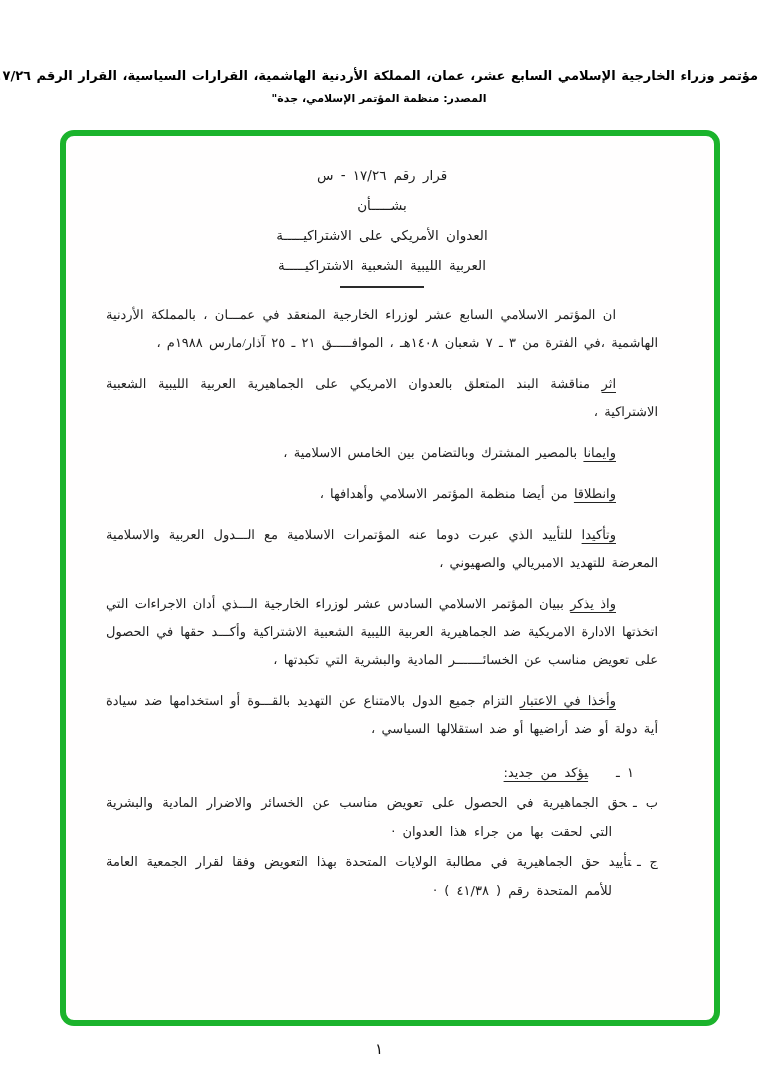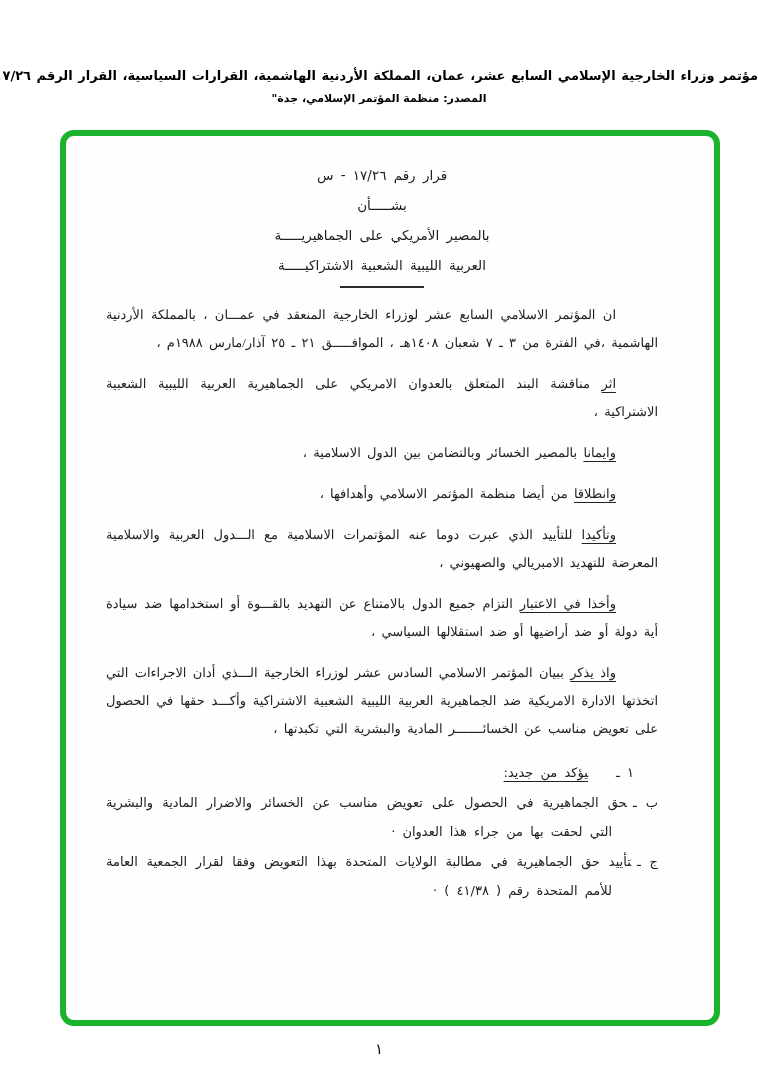--- a/index.html
+++ b/index.html
@@ -114,38 +114,38 @@
   <div class="header-title">مؤتمر وزراء الخارجية الإسلامي السابع عشر، عمان، المملكة الأردنية الهاشمية، القرارات السياسية، القرار الرقم ١٧/٢٦-س</div>
   <div class="header-source">المصدر:  منظمة المؤتمر الإسلامي، جدة"</div>
 </div>
 
 <div class="green-box">
   <div class="doc-body">
 
     <div class="title-block">
       <div>قرار رقم ١٧/٢٦ - س</div>
       <div>بشـــــأن</div>
-      <div>بالمصير الأمريكي على الجماهيريـــــة</div>
+      <div>العدوان الأمريكي على الاشتراكيـــــة</div>
       <div>العربية الليبية الشعبية الاشتراكيـــــة</div>
       <div class="title-divider"></div>
     </div>
 
     <p class="para"><span>ان المؤتمر الاسلامي السابع عشر لوزراء الخارجية المنعقد في عمـــان ، بالمملكة الأردنية الهاشمية ،في الفترة من ٣ ـ ٧ شعبان ١٤٠٨هـ ، الموافـــــق ٢١ ـ ٢٥ آذار/مارس ١٩٨٨م ،</span></p>
 
     <p class="para"><span class="lead">اثر</span><span> مناقشة البند المتعلق بالعدوان الامريكي على الجماهيرية العربية الليبية الشعبية الاشتراكية ،</span></p>
 
-    <p class="para"><span class="lead">وايمانا</span><span> بالمصير الخسائر وبالتضامن بين الدول الاسلامية ،</span></p>
+    <p class="para"><span class="lead">وايمانا</span><span> بالمصير المشترك وبالتضامن بين الخامس الاسلامية ،</span></p>
 
     <p class="para"><span class="lead">وانطلاقا</span><span> من أيضا منظمة المؤتمر الاسلامي وأهدافها ،</span></p>
 
     <p class="para"><span class="lead">وتأكيدا</span><span> للتأييد الذي عبرت دوما عنه المؤتمرات الاسلامية مع الـــدول العربية والاسلامية المعرضة للتهديد الامبريالي والصهيوني ،</span></p>
 
+    <p class="para"><span class="lead">واذ يذكر</span><span> ببيان المؤتمر الاسلامي السادس عشر لوزراء الخارجية الـــذي أدان الاجراءات التي اتخذتها الادارة الامريكية ضد الجماهيرية العربية الليبية الشعبية الاشتراكية  وأكـــد حقها في الحصول على تعويض مناسب عن الخسائـــــــر المادية والبشرية التي تكبدتها ،</span></p>
+
     <p class="para"><span class="lead">وأخذا في الاعتبار</span><span> التزام جميع الدول بالامتناع عن التهديد بالقـــوة أو استخدامها ضد سيادة أية دولة أو ضد أراضيها أو ضد استقلالها السياسي ،</span></p>
-
-    <p class="para"><span class="lead">واذ يذكر</span><span> ببيان المؤتمر الاسلامي السادس عشر لوزراء الخارجية الـــذي أدان الاجراءات التي اتخذتها الادارة الامريكية ضد الجماهيرية العربية الليبية الشعبية الاشتراكية  وأكـــد حقها في الحصول على تعويض مناسب عن الخسائـــــــر المادية والبشرية التي تكبدتها ،</span></p>
 
 
     <div class="num-line">
       <span class="num">١ ـ</span><span class="num-heading">يؤكد من جديد:</span>
     </div>
 
     <div class="sub-item">
       <span class="marker">ب ـ</span><span>حق الجماهيرية في الحصول على تعويض مناسب عن الخسائر والاضرار المادية والبشرية التي لحقت بها من جراء هذا العدوان ·</span>
     </div>
     <div class="sub-item">

